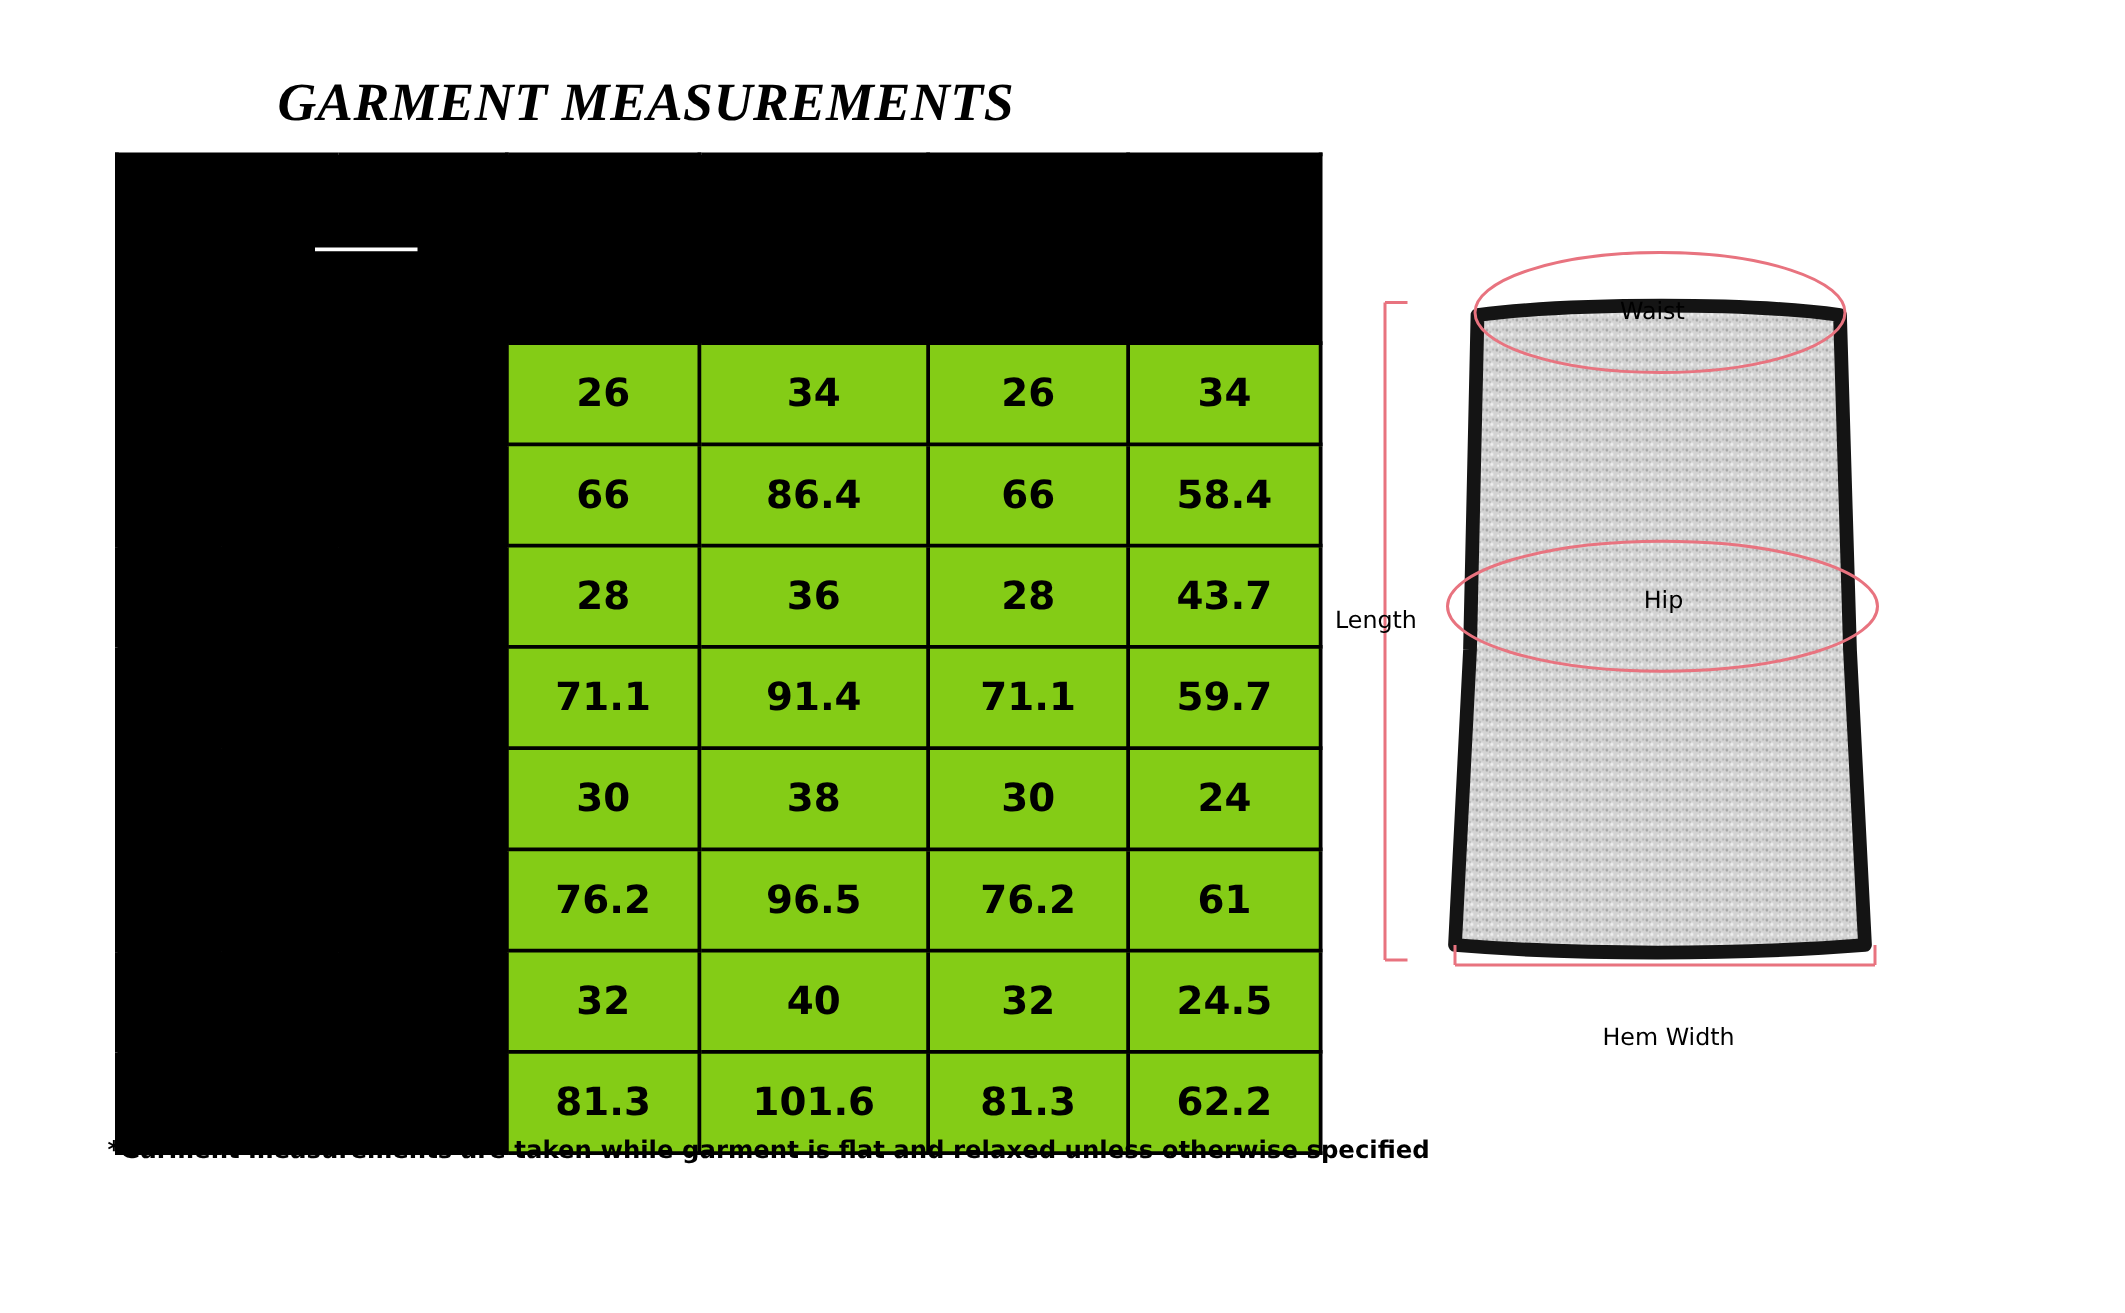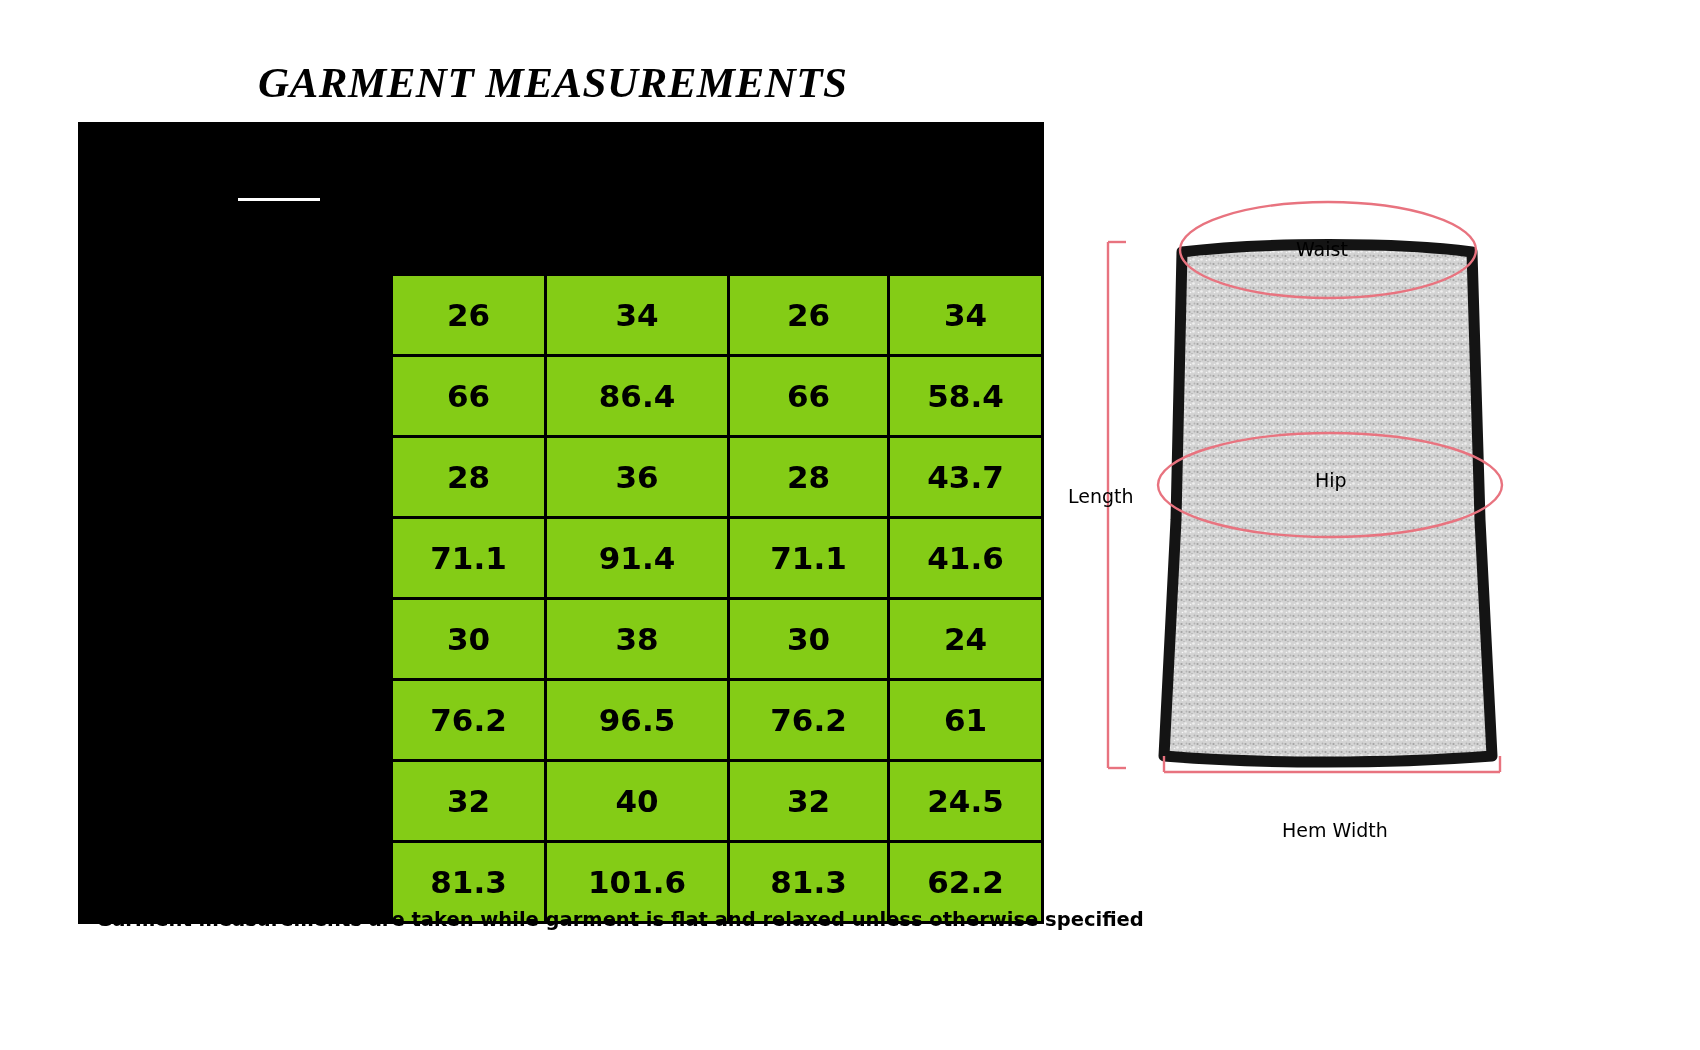--- a/index.html
+++ b/index.html
@@ -20,27 +20,26 @@
     position: absolute;
     left: 222px;
     top: 58px;
     font-family: "Liberation Serif", serif;
     font-style: italic;
     font-weight: 700;
     font-size: 43px;
     letter-spacing: 0.5px;
     color: #000;
     white-space: nowrap;
-    margin-left: 36px;
   }
 
   
   .table-wrap {
     position: absolute;
-    left: 78px;
+    left: 92px;
     top: 122px;
     width: 963px;
   }
   table.sizechart {
     border-collapse: collapse;
     table-layout: fixed;
     width: 963px;
     background: #fff;
   }
   table.sizechart td {
@@ -219,21 +218,21 @@
         <td class="valcell">28</td>
         <td class="valcell">36</td>
         <td class="valcell">28</td>
         <td class="valcell">43.7</td>
       </tr>
       <tr>
         <td class="unitcell">CM</td>
         <td class="valcell">71.1</td>
         <td class="valcell">91.4</td>
         <td class="valcell">71.1</td>
-        <td class="valcell">41.6</td>
+        <td class="valcell">59.7</td>
       </tr>
 
       <tr>
         <td class="sizecell" rowspan="2">L</td>
         <td class="agecell" rowspan="2">12~14</td>
         <td class="unitcell">Inch</td>
         <td class="valcell">30</td>
         <td class="valcell">38</td>
         <td class="valcell">30</td>
         <td class="valcell">24</td>

